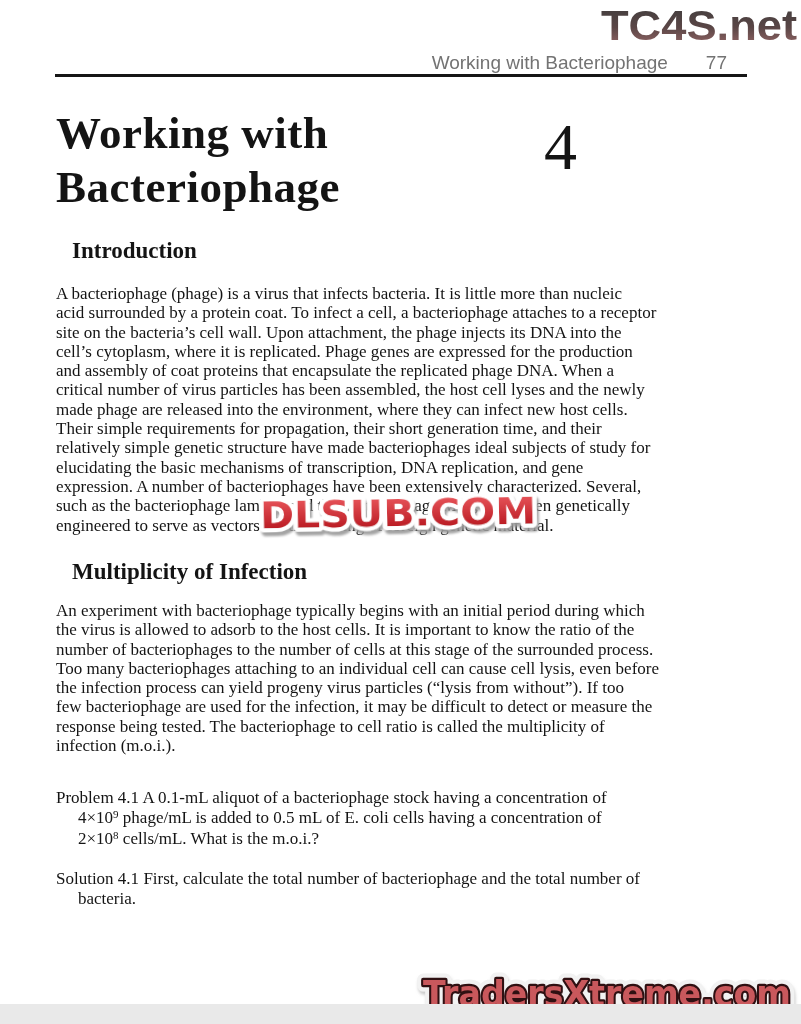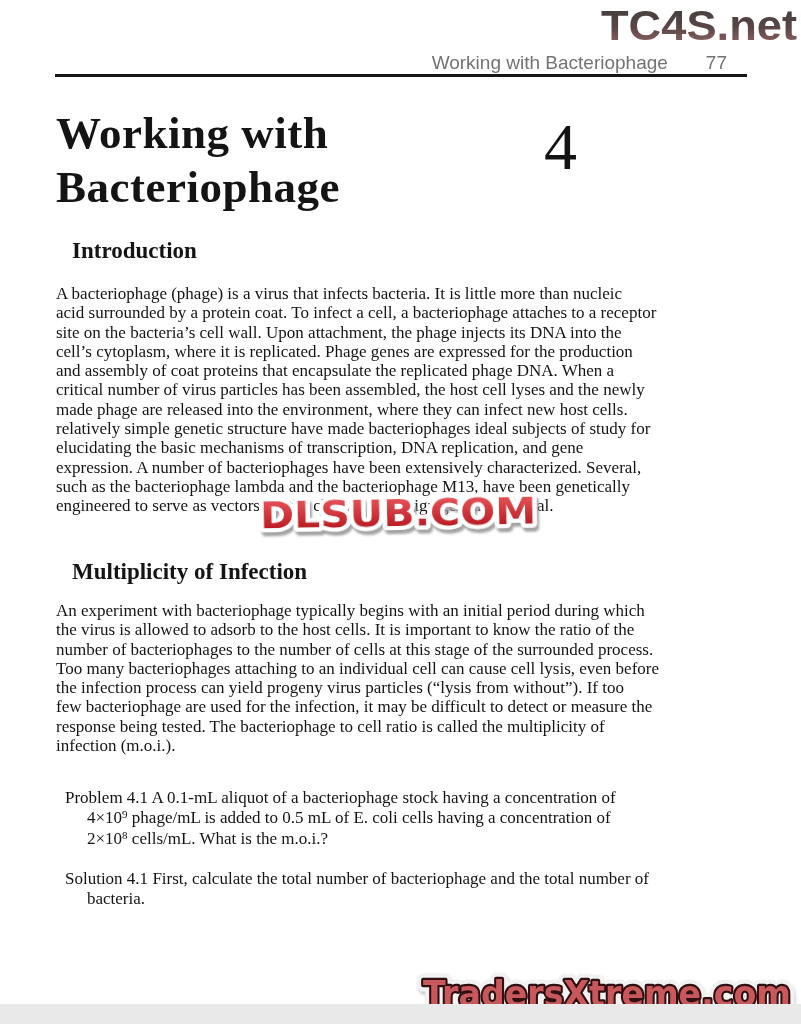--- a/index.html
+++ b/index.html
@@ -42,21 +42,21 @@
     font-size:23px;font-weight:bold;
     white-space:nowrap;
     margin-left:17px;
   }
   
   .para{
     left:56px;
     font-size:17px;line-height:19.3px;
     white-space:nowrap;
   }
-  .para-wide{line-height:20px;margin-left:9px;}
+  .para-wide{line-height:20px;}
   .tline{white-space:nowrap;}
   .tline.ind{padding-left:22px;}
   .b{font-weight:normal;}
   .i{}
   .sup{font-size:11px;position:relative;top:-5px;}
   
   .wm{pointer-events:none;}
 </style>
 </head>
 <body>
@@ -87,20 +87,21 @@
 
   <div class="abs section-heading" style="top:238px;">Introduction</div>
   <div class="abs para" style="top:284px;">
       <div class="tline"><span>A </span><span class="b">bacteriophage (phage)</span><span> is a virus that infects bacteria. It is little more than nucleic</span></div>
       <div class="tline"><span>acid surrounded by a protein coat. To infect a cell, a bacteriophage attaches to a receptor</span></div>
       <div class="tline"><span>site on the bacteria’s cell wall. Upon attachment, the phage injects its DNA into the</span></div>
       <div class="tline"><span>cell’s cytoplasm, where it is replicated. Phage genes are expressed for the production</span></div>
       <div class="tline"><span>and assembly of coat proteins that encapsulate the replicated phage DNA. When a</span></div>
       <div class="tline"><span>critical number of virus particles has been assembled, the host cell lyses and the newly</span></div>
       <div class="tline"><span>made phage are released into the environment, where they can infect new host cells.</span></div>
+      <div class="tline"><span>Their simple requirements for propagation, their short generation time, and their</span></div>
       <div class="tline"><span>relatively simple genetic structure have made bacteriophages ideal subjects of study for</span></div>
       <div class="tline"><span>elucidating the basic mechanisms of transcription, DNA replication, and gene</span></div>
       <div class="tline"><span>expression. A number of bacteriophages have been extensively characterized. Several,</span></div>
       <div class="tline"><span>such as the bacteriophage lambda and the bacteriophage M13, have been genetically</span></div>
       <div class="tline"><span>engineered to serve as vectors for the cloning of foreign genetic material.</span></div>
     </div>
 
   <svg class="abs wm" style="left:250px;top:483px;" width="296" height="60" viewBox="0 0 296 60">
     <defs>
       <linearGradient id="dlgrad" x1="0" y1="0" x2="0" y2="1">

